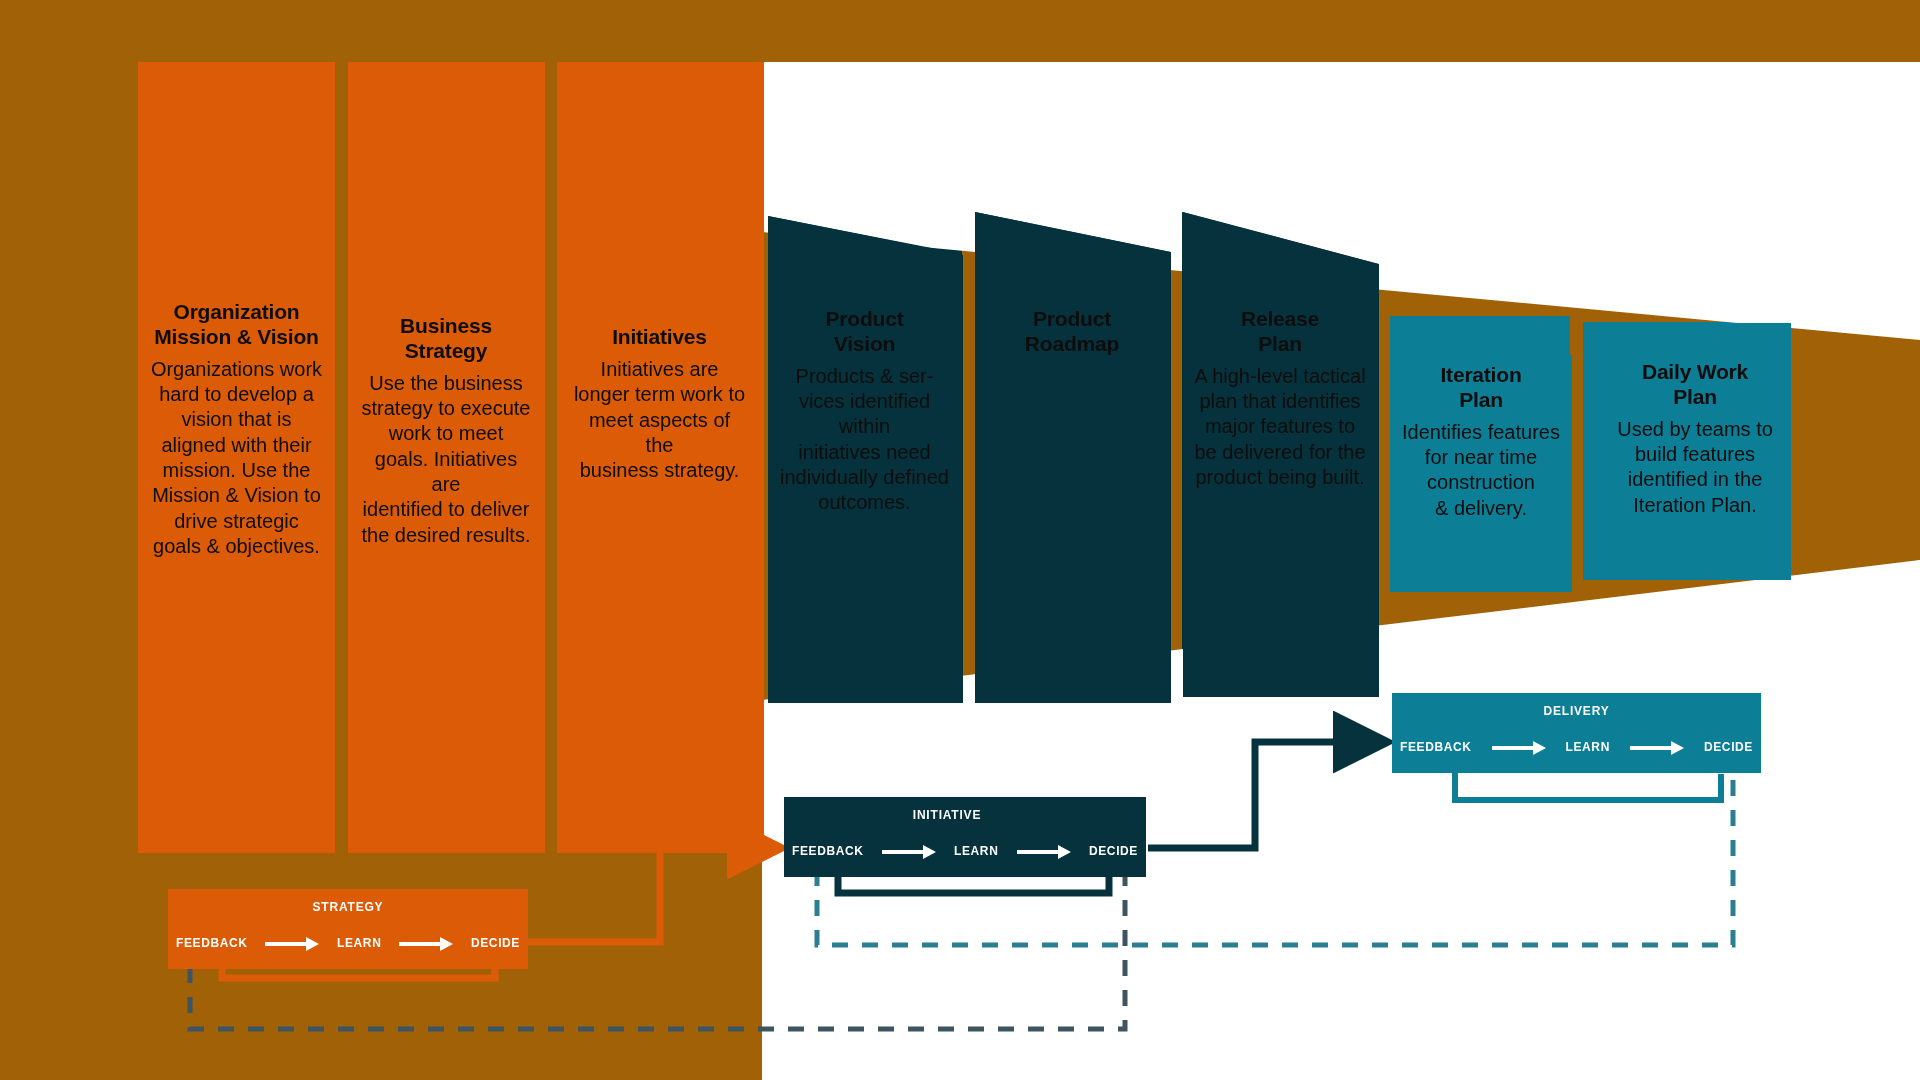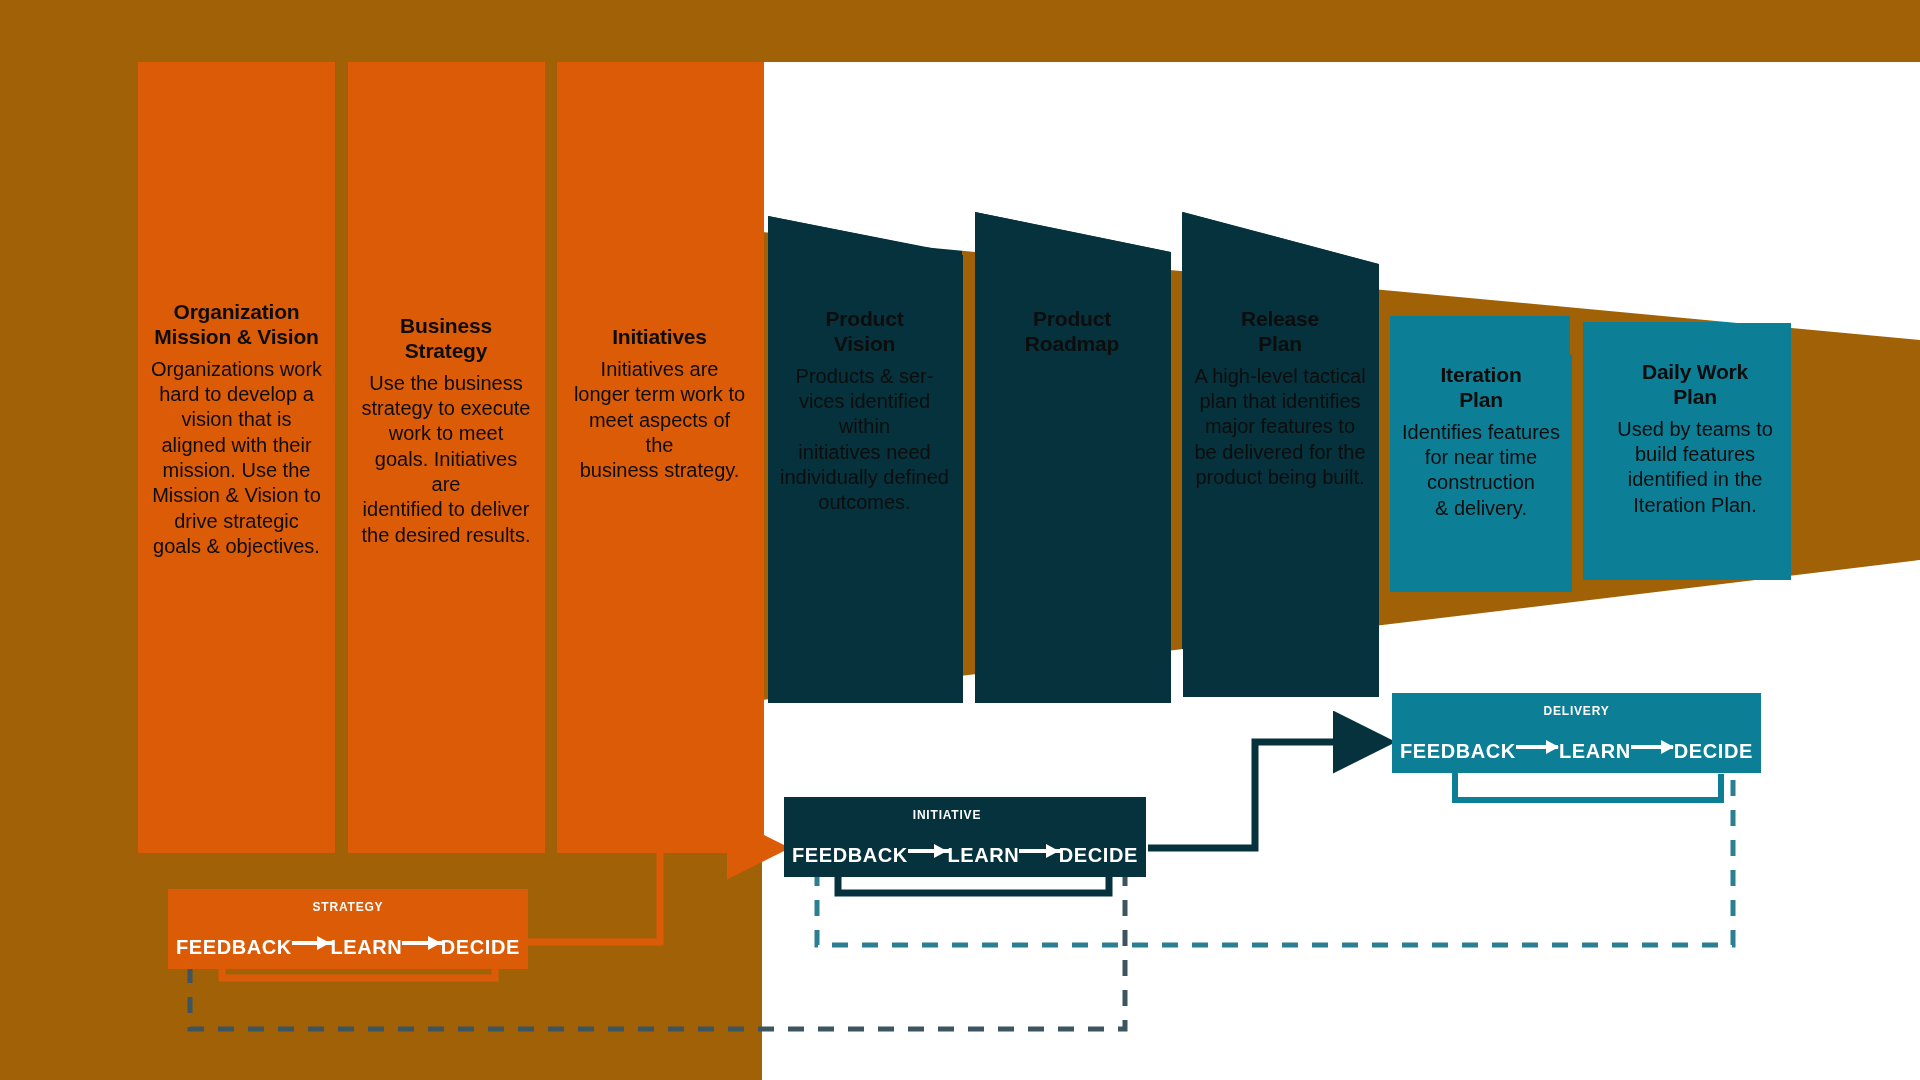--- a/index.html
+++ b/index.html
@@ -50,22 +50,22 @@
   }
   .loop-title {
     font-size: 12px;
     letter-spacing: 0.8px;
     text-align: center;
     width: 100%;
   }
   .loop-steps {
     position: absolute;
     display: flex;
-    align-items: flex-start;
-    font-size: 20px;
+    align-items: center;
+    font-size: 12px;
     font-weight: bold;
     letter-spacing: 0.6px;
     color: #ffffff;
   }
   .loop-step { white-space: nowrap; }
   .loop-arrow {
     display: inline-block;
     position: relative;
     height: 12px;
   }

